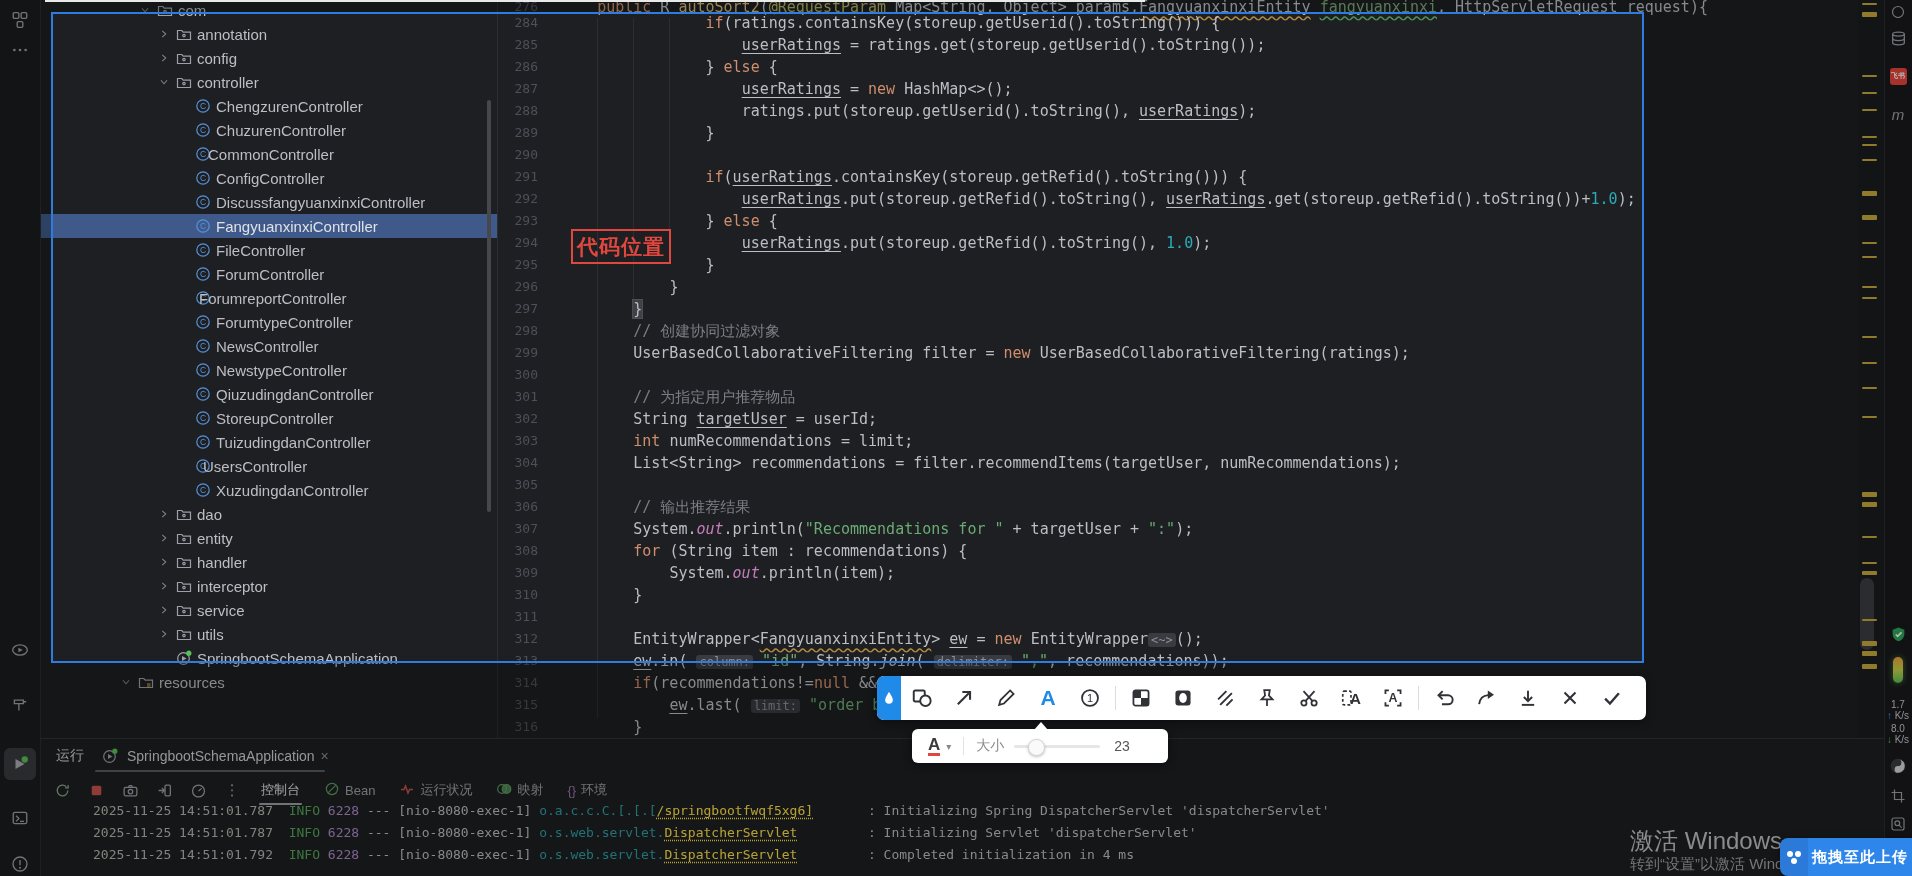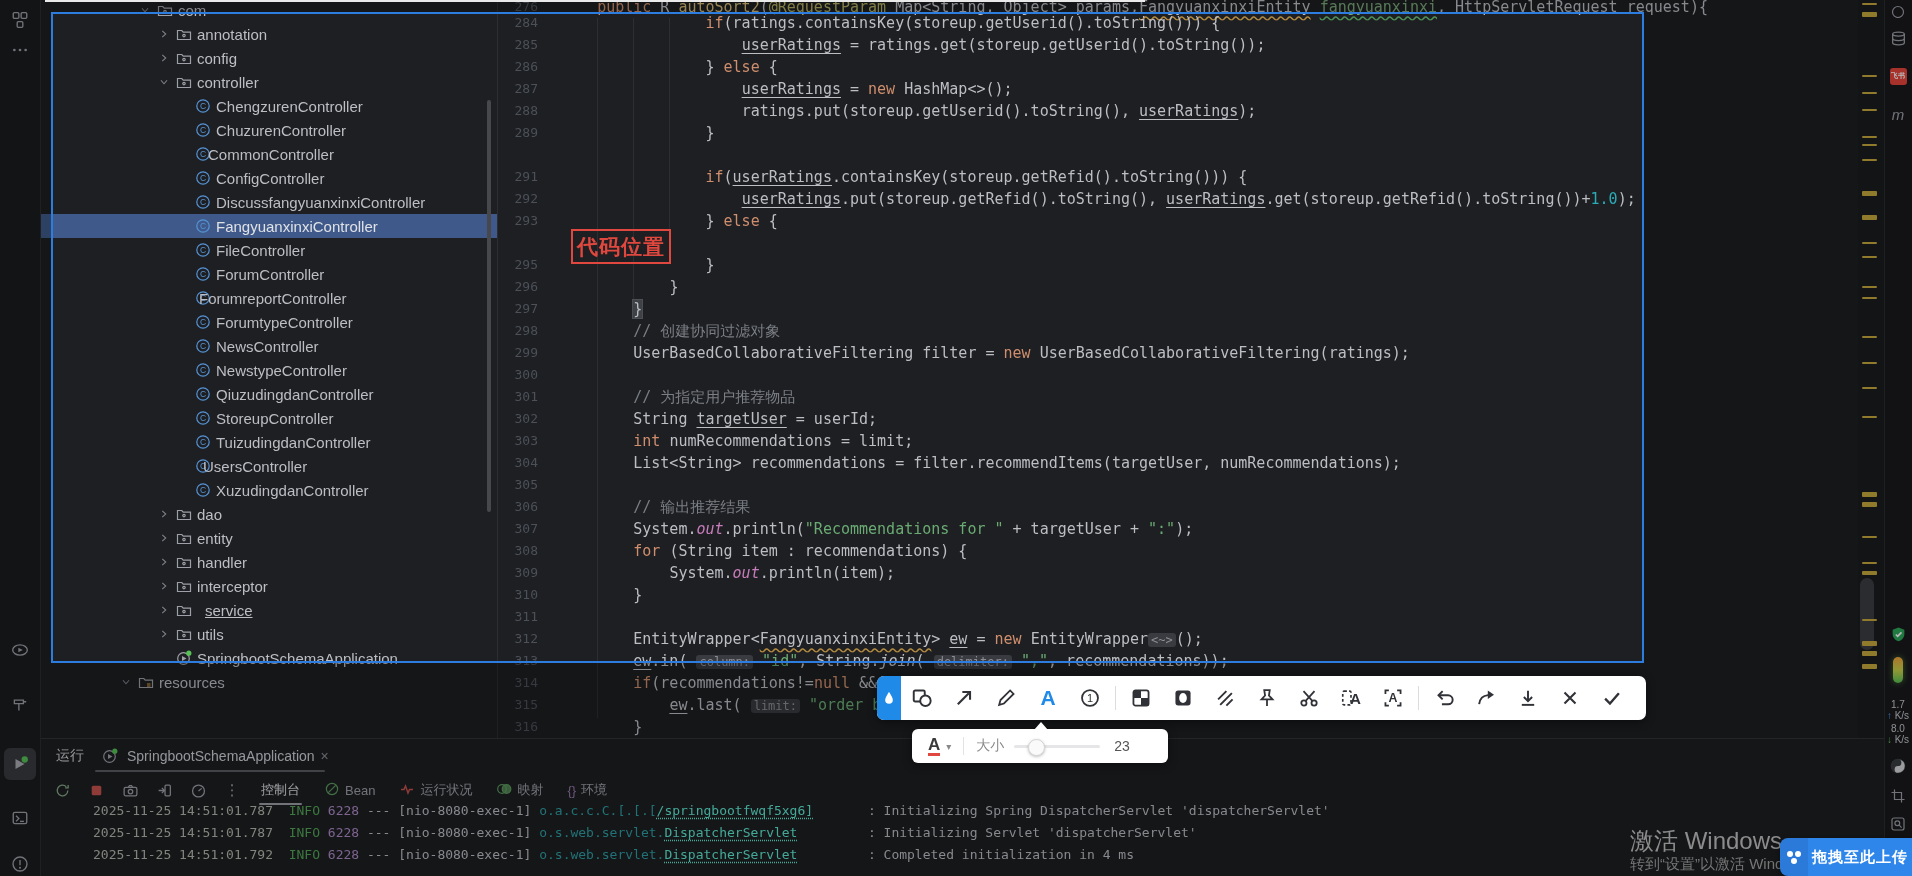--- a/index.html
+++ b/index.html
@@ -48,21 +48,21 @@
   #run-title{position:absolute;left:15px;top:8px;font-size:14px;color:#ced0d6;}
   #run-tab{position:absolute;left:58px;top:4px;height:26px;display:flex;align-items:center;gap:6px;font-size:14px;color:#ced0d6;}
   #run-tab-underline{position:absolute;left:54px;top:31px;width:230px;height:2px;background:#595c61;border-radius:1px;}
   #console-toolbar{position:absolute;left:10px;top:36px;height:30px;display:flex;align-items:center;gap:12px;font-size:13px;color:#9da0a8;}
   .ct-icon{width:22px;height:22px;display:flex;align-items:center;justify-content:center;}
   .ct-tab{display:flex;align-items:center;gap:5px;padding:0 6px;height:26px;position:relative;}
   .ct-tab.active{color:#dfe1e5;}
   .ct-tab.active::after{content:"";position:absolute;left:4px;right:4px;bottom:-2px;height:2px;background:#9da0a8;border-radius:1px;}
   .console-line{position:absolute;left:52px;font:13px "DejaVu Sans Mono",monospace;white-space:pre;line-height:22px;}
   .cl-ts{color:#b3b8ad}.cl-info{color:#53a657}.cl-pid{color:#ae8bc9}.cl-thr{color:#bcbec4}
-  .cl-log{color:#2e9fa5}.cl-logu{color:#5eead4;text-decoration:underline dotted;text-underline-offset:3px}
+  .cl-log{color:#2e9fa5}.cl-logu{color:#fde047;text-decoration:underline dotted;text-underline-offset:3px}
   .cl-msg{color:#bcbec4}
   
   .dim{background:rgba(0,0,0,.28);z-index:30;pointer-events:none;}
   #white-topline{left:45px;top:0;width:1100px;height:2px;background:#e9e9e9;z-index:45;}
   #capture-rect{left:51px;top:12px;width:1593px;height:651px;border:2px solid #2d7ce0;box-sizing:border-box;z-index:40;pointer-events:none;}
   #annotation-box{left:571px;top:229px;width:96px;height:31px;border:2px solid #e0483f;z-index:50;
                   display:flex;align-items:center;justify-content:center;color:#e0483f;font-size:21px;letter-spacing:1px;font-weight:bold;}
   
   #shot-toolbar{left:877px;top:676px;width:769px;height:44px;background:#fff;border-radius:7px;z-index:60;
                 display:flex;align-items:center;box-shadow:0 2px 10px rgba(0,0,0,.45);}
@@ -416,21 +416,21 @@
           <svg width="14" height="14" viewBox="0 0 16 16" fill="none" stroke="#9da0a8" stroke-width="1.2">
             <polyline points="6,4.5 10,8 6,11.5" stroke="#7f838a"></polyline>
           </svg>
         </div>
         <div class="ticon" style="left: 135px;">
           <svg width="16" height="16" viewBox="0 0 16 16" fill="none" stroke="#9da0a8" stroke-width="1.2">
             <path d="M1.5 4.5h4.3l1.4 1.6h7.3v7.4h-13z"></path>
             <circle cx="8" cy="9.6" r="1.2"></circle>
           </svg>
         </div>
-        <div class="tlabel" style="left: 164px; text-decoration: underline;">service</div>
+        <div class="tlabel" style="left: 156px;">service</div>
       </div>
       <div class="trow" style="top: 622px;">
         <div class="chev" style="left: 115px;">
           <svg width="14" height="14" viewBox="0 0 16 16" fill="none" stroke="#9da0a8" stroke-width="1.2">
             <polyline points="6,4.5 10,8 6,11.5" stroke="#7f838a"></polyline>
           </svg>
         </div>
         <div class="ticon" style="left: 135px;">
           <svg width="16" height="16" viewBox="0 0 16 16" fill="none" stroke="#9da0a8" stroke-width="1.2">
             <path d="M1.5 4.5h4.3l1.4 1.6h7.3v7.4h-13z"></path>
@@ -491,31 +491,39 @@
         <span class="code">                    <span class="u">userRatings</span><span class="p"> = </span><span class="k">new </span><span class="p">HashMap&lt;&gt;();</span></span>
       </div>
       <div class="cline" style="top: 100px;">
         <span class="num">288</span>
         <span class="code">                    <span class="p">ratings.put(storeup.getUserid().toString(), </span><span class="u">userRatings</span><span class="p">);</span></span>
       </div>
       <div class="cline" style="top: 122px;">
         <span class="num">289</span>
         <span class="code">                <span class="p">}</span></span>
       </div>
+      <div class="cline" style="top: 144px;">
+        <span class="num">290</span>
+        <span class="code"></span>
+      </div>
       <div class="cline" style="top: 166px;">
         <span class="num">291</span>
         <span class="code">                <span class="k">if</span><span class="p">(</span><span class="u">userRatings</span><span class="p">.containsKey(storeup.getRefid().toString())) {</span></span>
       </div>
       <div class="cline" style="top: 188px;">
         <span class="num">292</span>
         <span class="code">                    <span class="u">userRatings</span><span class="p">.put(storeup.getRefid().toString(), </span><span class="u">userRatings</span><span class="p">.get(storeup.getRefid().toString())+</span><span class="n">1.0</span><span class="p">);</span></span>
       </div>
       <div class="cline" style="top: 210px;">
         <span class="num">293</span>
         <span class="code">                <span class="p">} </span><span class="k">else</span><span class="p"> {</span></span>
+      </div>
+      <div class="cline" style="top: 232px;">
+        <span class="num">294</span>
+        <span class="code">                    <span class="u">userRatings</span><span class="p">.put(storeup.getRefid().toString(), </span><span class="n">1.0</span><span class="p">);</span></span>
       </div>
       <div class="cline" style="top: 254px;">
         <span class="num">295</span>
         <span class="code">                <span class="p">}</span></span>
       </div>
       <div class="cline" style="top: 276px;">
         <span class="num">296</span>
         <span class="code">            <span class="p">}</span></span>
       </div>
       <div class="cline" style="top: 298px;">

